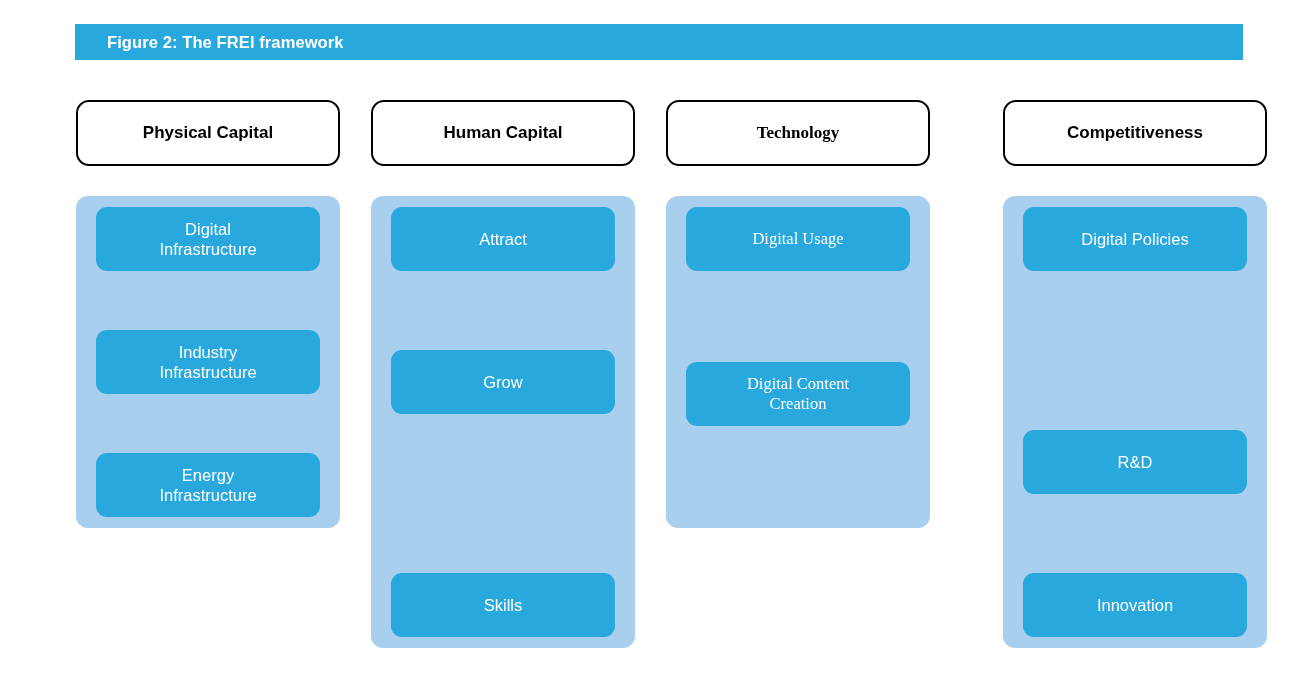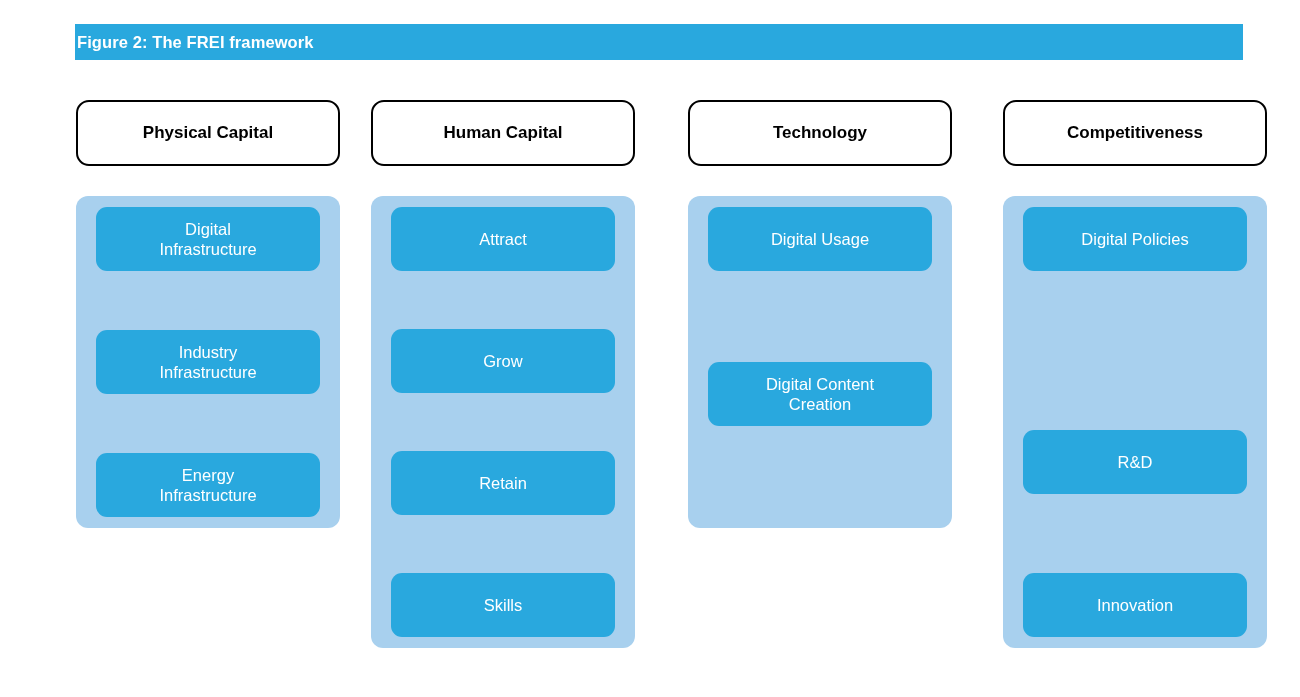--- a/index.html
+++ b/index.html
@@ -29,40 +29,40 @@
     height: 36px;
     background: #29a8de;
     display: flex;
     align-items: center;
   }
   .title-text {
     color: #ffffff;
     font-size: 16.5px;
     font-weight: bold;
     letter-spacing: 0.1px;
-    padding-left: 2px;
+    padding-left: 32px;
     white-space: nowrap;
   }
 
   
   .columns {
     position: absolute;
     left: 76px;
     top: 100px;
     width: 1159px;
     height: 560px;
   }
   .column {
     position: absolute;
     top: 0;
     width: 317px;
   }
   .col-0 { left: 0px; }
   .col-1 { left: 295px; }
-  .col-2 { left: 612px; }
+  .col-2 { left: 590px; font-family: Liberation Serif, serif; }
   .col-3 { left: 927px; border-radius: 28px; }
 
   
   .col-header {
     width: 264px;
     height: 66px;
     background: #ffffff;
     border: 2.4px solid #000000;
     border-radius: 13px;
     display: flex;
@@ -153,23 +153,20 @@
       </div>
       <div class="panel panel-4">
         <div class="pill">
           <span class="pill-label">Attract</span>
         </div>
         <div class="pill-spacer"></div>
         <div class="pill">
           <span class="pill-label">Grow</span>
         </div>
         <div class="pill-spacer"></div>
-        <div class="pill">
-          <span class="pill-label">Retain</span>
-        </div>
         <div class="pill-spacer"></div>
         <div class="pill">
           <span class="pill-label">Skills</span>
         </div>
       </div>
     </div>
 
     <div class="column col-2">
       <div class="col-header">
         <span class="col-header-label">Technology</span>

